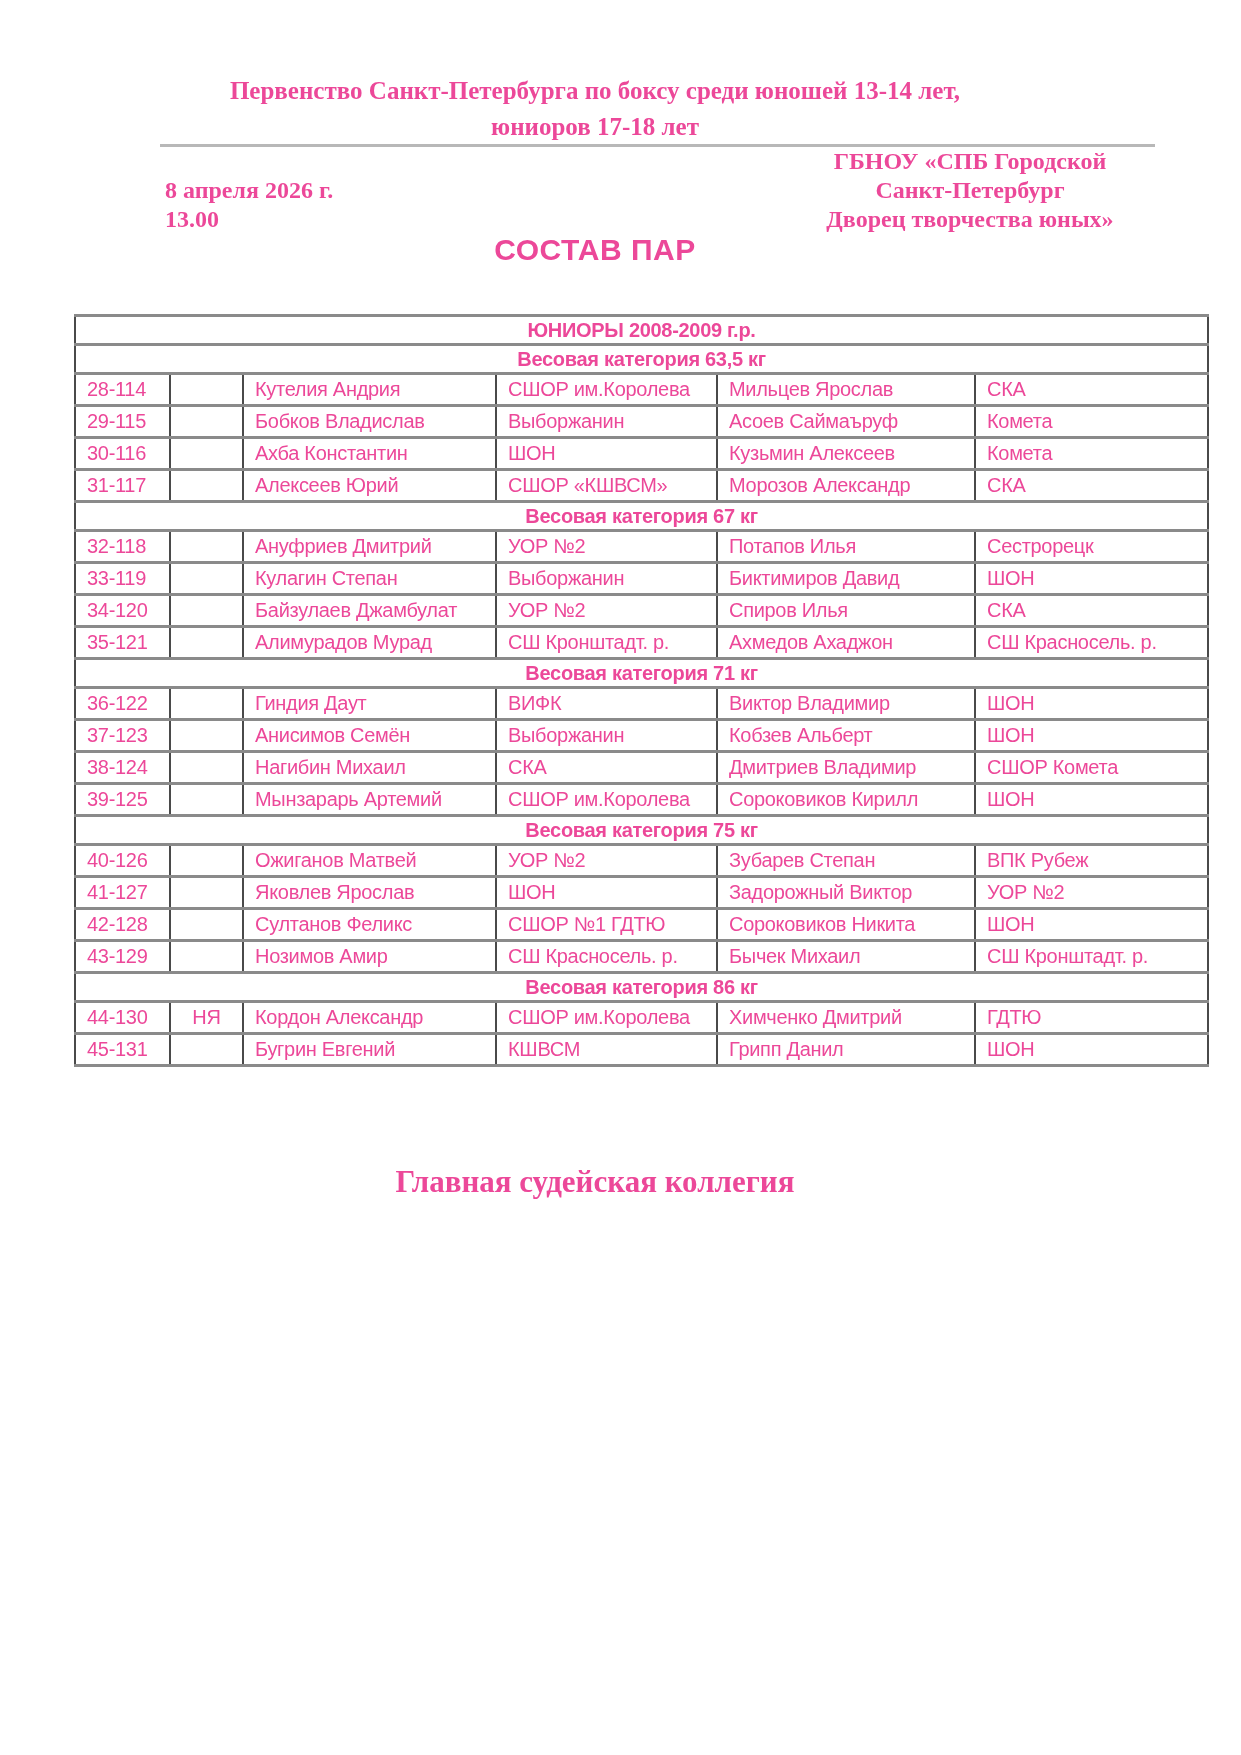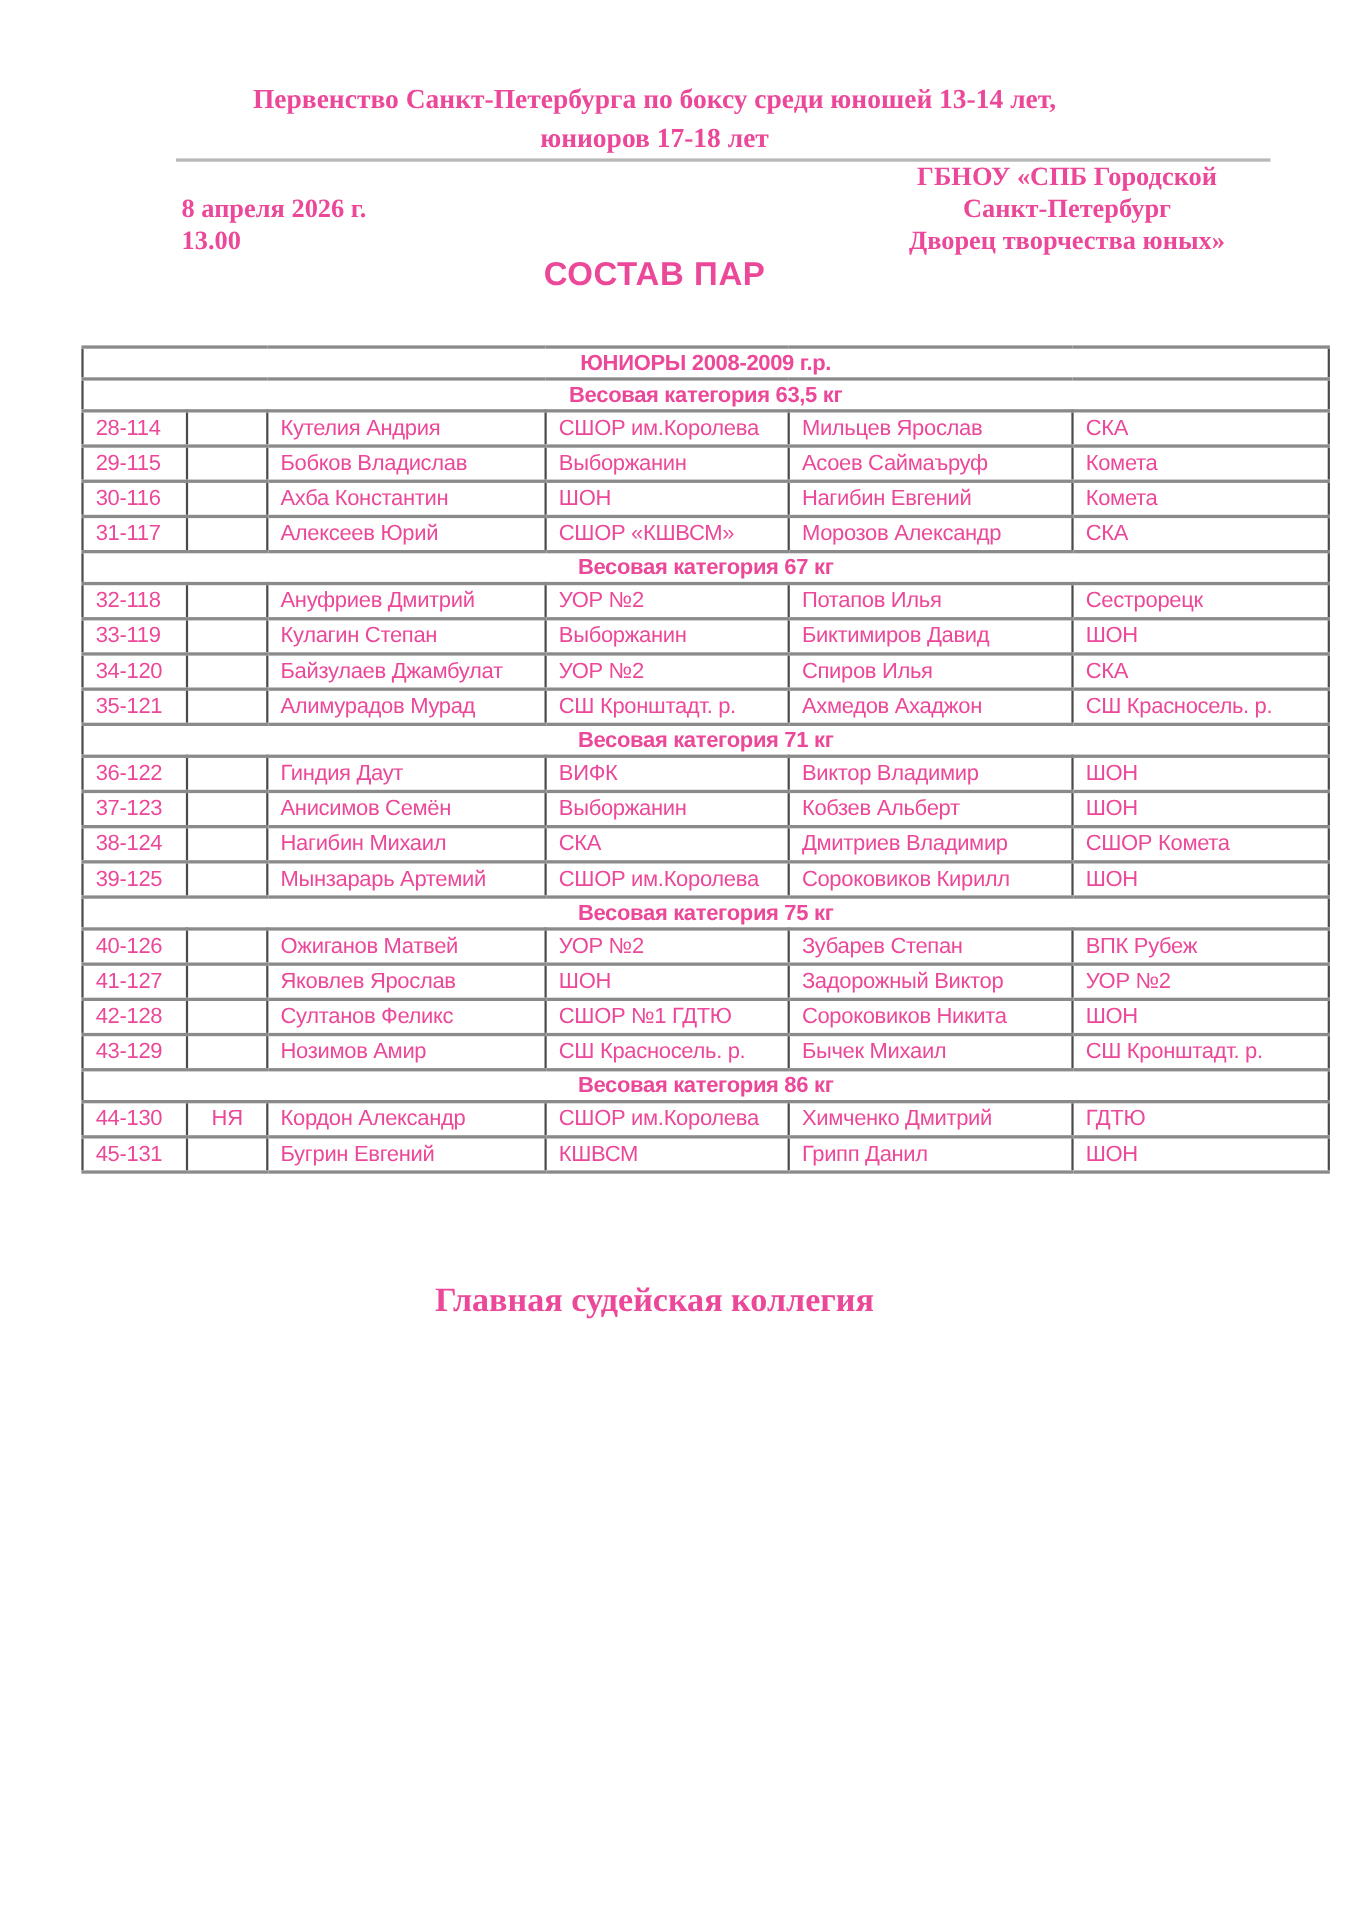--- a/index.html
+++ b/index.html
@@ -153,21 +153,21 @@
         <td>Бобков Владислав</td>
         <td>Выборжанин</td>
         <td>Асоев Саймаъруф</td>
         <td>Комета</td>
       </tr>
       <tr>
         <td class="num">30-116</td>
         <td class="note"></td>
         <td>Ахба Константин</td>
         <td>ШОН</td>
-        <td>Нагибин Евгений</td>
+        <td>Кузьмин Алексеев</td>
         <td>Комета</td>
       </tr>
       <tr>
         <td class="num">31-117</td>
         <td class="note"></td>
         <td>Алексеев Юрий</td>
         <td>СШОР «КШВСМ»</td>
         <td>Морозов Александр</td>
         <td>СКА</td>
       </tr>

